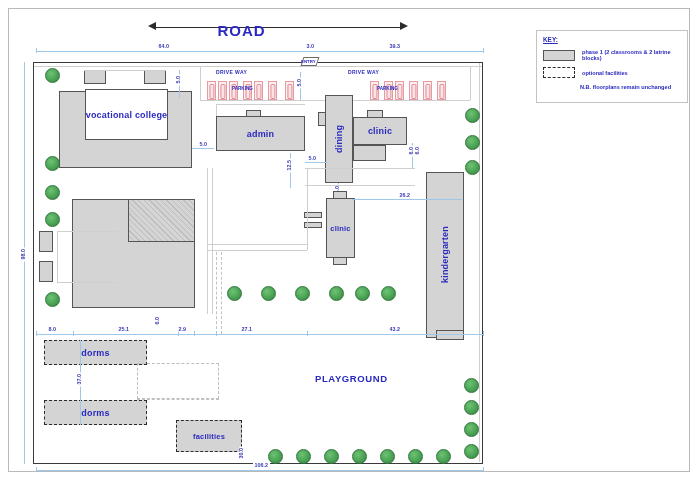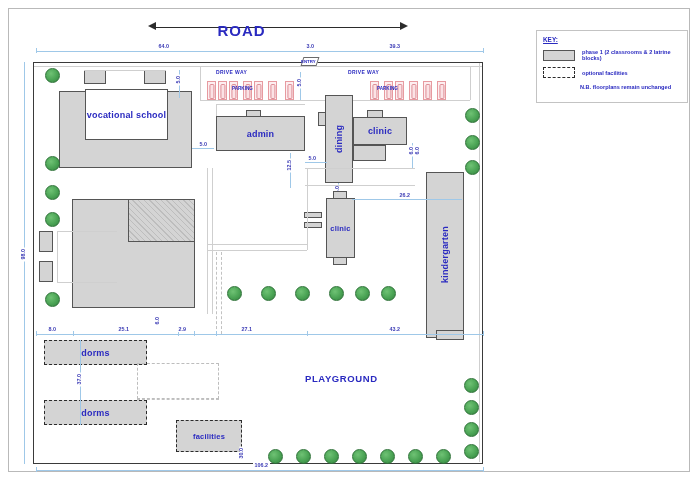--- a/index.html
+++ b/index.html
@@ -163,21 +163,21 @@
   <div class="pk-txt abs" style="left:377px;top:86px;">PARKING</div>
 
   <div class="abs" style="left:302px;top:57px;width:16px;height:9px;border:1px solid #6a6a6a;background:#fff;transform:skewX(-18deg);"></div>
   <div class="entry-txt abs" style="left:301px;top:59px;">ENTRY</div>
 
   <div class="dimv abs" style="left:300px;top:72px;height:28px;"></div>
   <div class="dimtxt v abs" style="left:297px;top:78px;">5.0</div>
 
   <div class="bldg abs" style="left:59px;top:91px;width:133px;height:77px;"></div>
   <div class="court abs" style="left:85px;top:89px;width:83px;height:51px;">
-    <span class="blabel">vocational school</span>
+    <span class="blabel">vocational college</span>
   </div>
 
   <div class="bldg abs" style="left:84px;top:70px;width:22px;height:14px;"></div>
   <div class="bldg abs" style="left:144px;top:70px;width:22px;height:14px;"></div>
   <div class="guide abs" style="left:84px;top:70px;width:82px;"></div>
 
   <div class="dimv abs" style="left:179px;top:70px;height:28px;"></div>
   <div class="dimtxt v abs" style="left:176px;top:75px;">5.0</div>
   <div class="dimtxt abs" style="left:198px;top:142px;">5.0</div>
   <div class="dimh abs" style="left:192px;top:148px;width:22px;"></div>
@@ -276,21 +276,21 @@
   <div class="guide-dash-h abs" style="left:137px;top:399px;width:82px;"></div>
 
   <div class="dimv abs" style="left:80px;top:340px;height:85px;"></div>
   <div class="dimtxt v abs" style="left:77px;top:373px;">37.0</div>
 
   <div class="bldg-opt abs" style="left:176px;top:420px;width:66px;height:32px;">
     <span class="blabel sm">facilities</span>
   </div>
   <div class="dimtxt v abs" style="left:239px;top:447px;">30.0</div>
 
-  <div id="playground-label" style="left:305px;top:373px;">PLAYGROUND</div>
+  <div id="playground-label" style="left:315px;top:373px;">PLAYGROUND</div>
 
   <div class="dimh abs" style="left:36px;top:470px;width:447px;"></div>
   <div class="tick abs" style="left:36px;top:467px;"></div>
   <div class="tick abs" style="left:483px;top:467px;"></div>
   <div class="dimtxt abs" style="left:253px;top:463px;">106.2</div>
 
   <div class="tree" style="left:45px;top:68px;"></div>
   <div class="tree" style="left:45px;top:156px;"></div>
   <div class="tree" style="left:45px;top:185px;"></div>
   <div class="tree" style="left:45px;top:212px;"></div>

